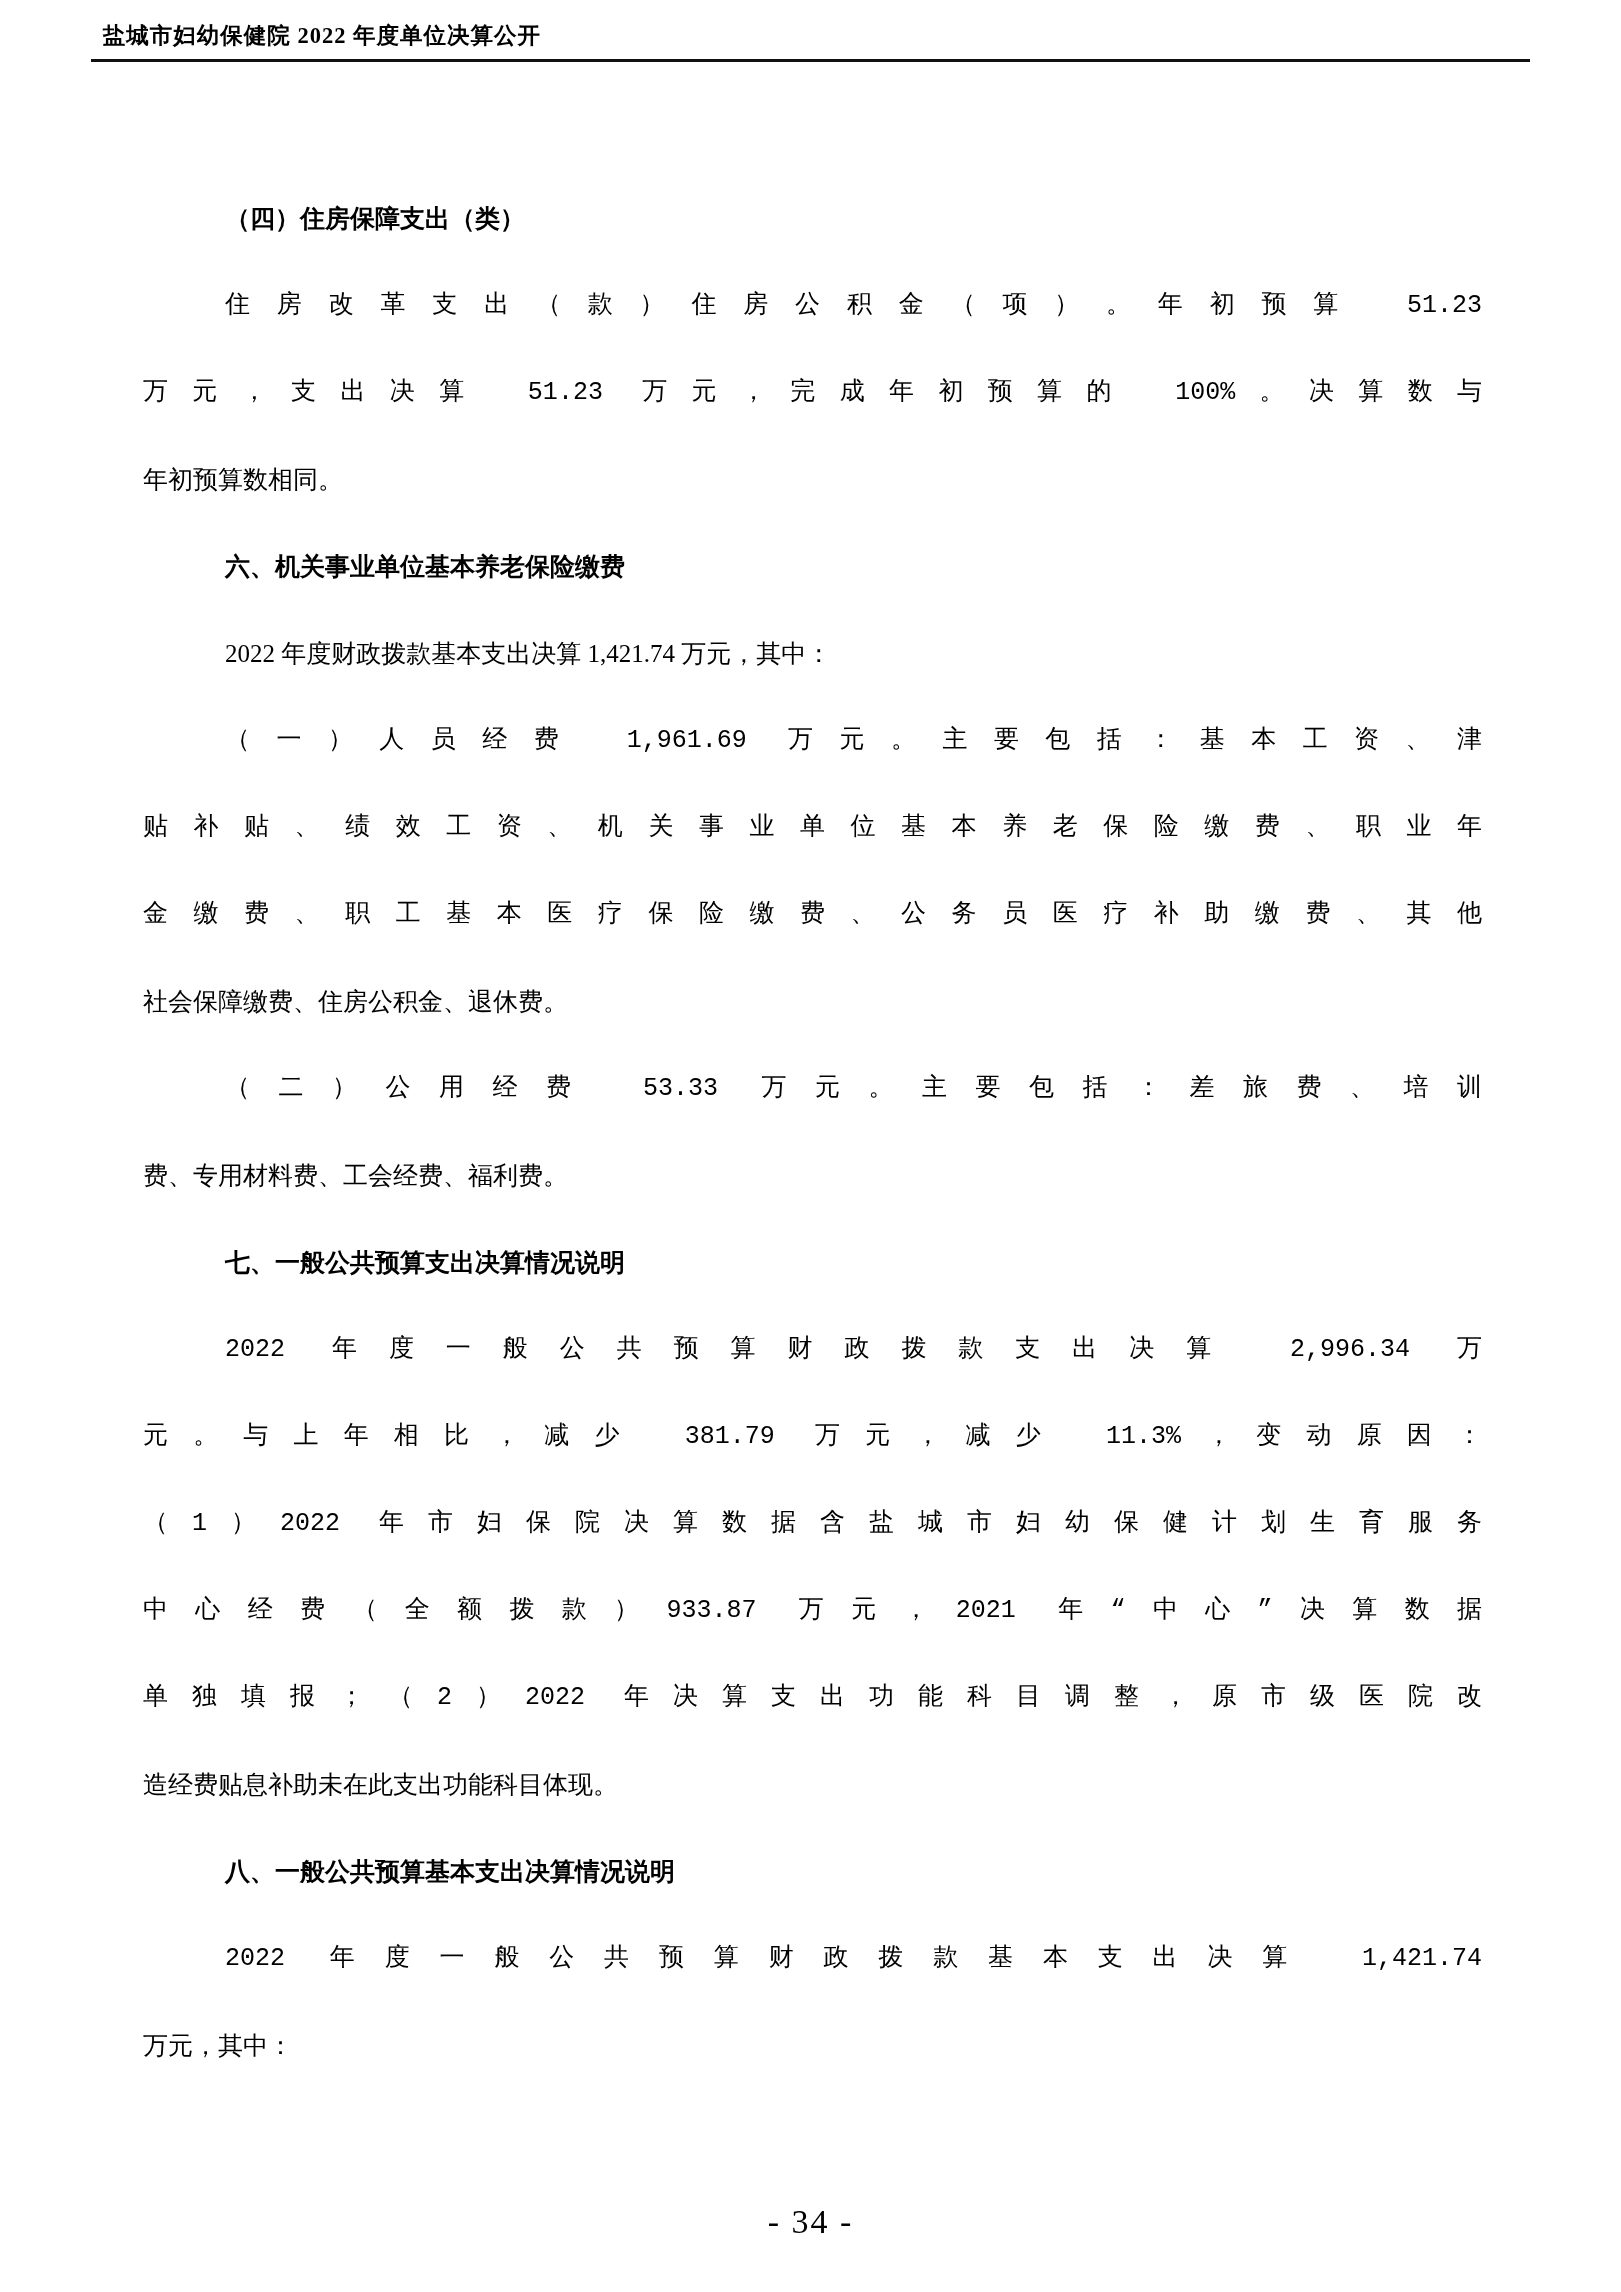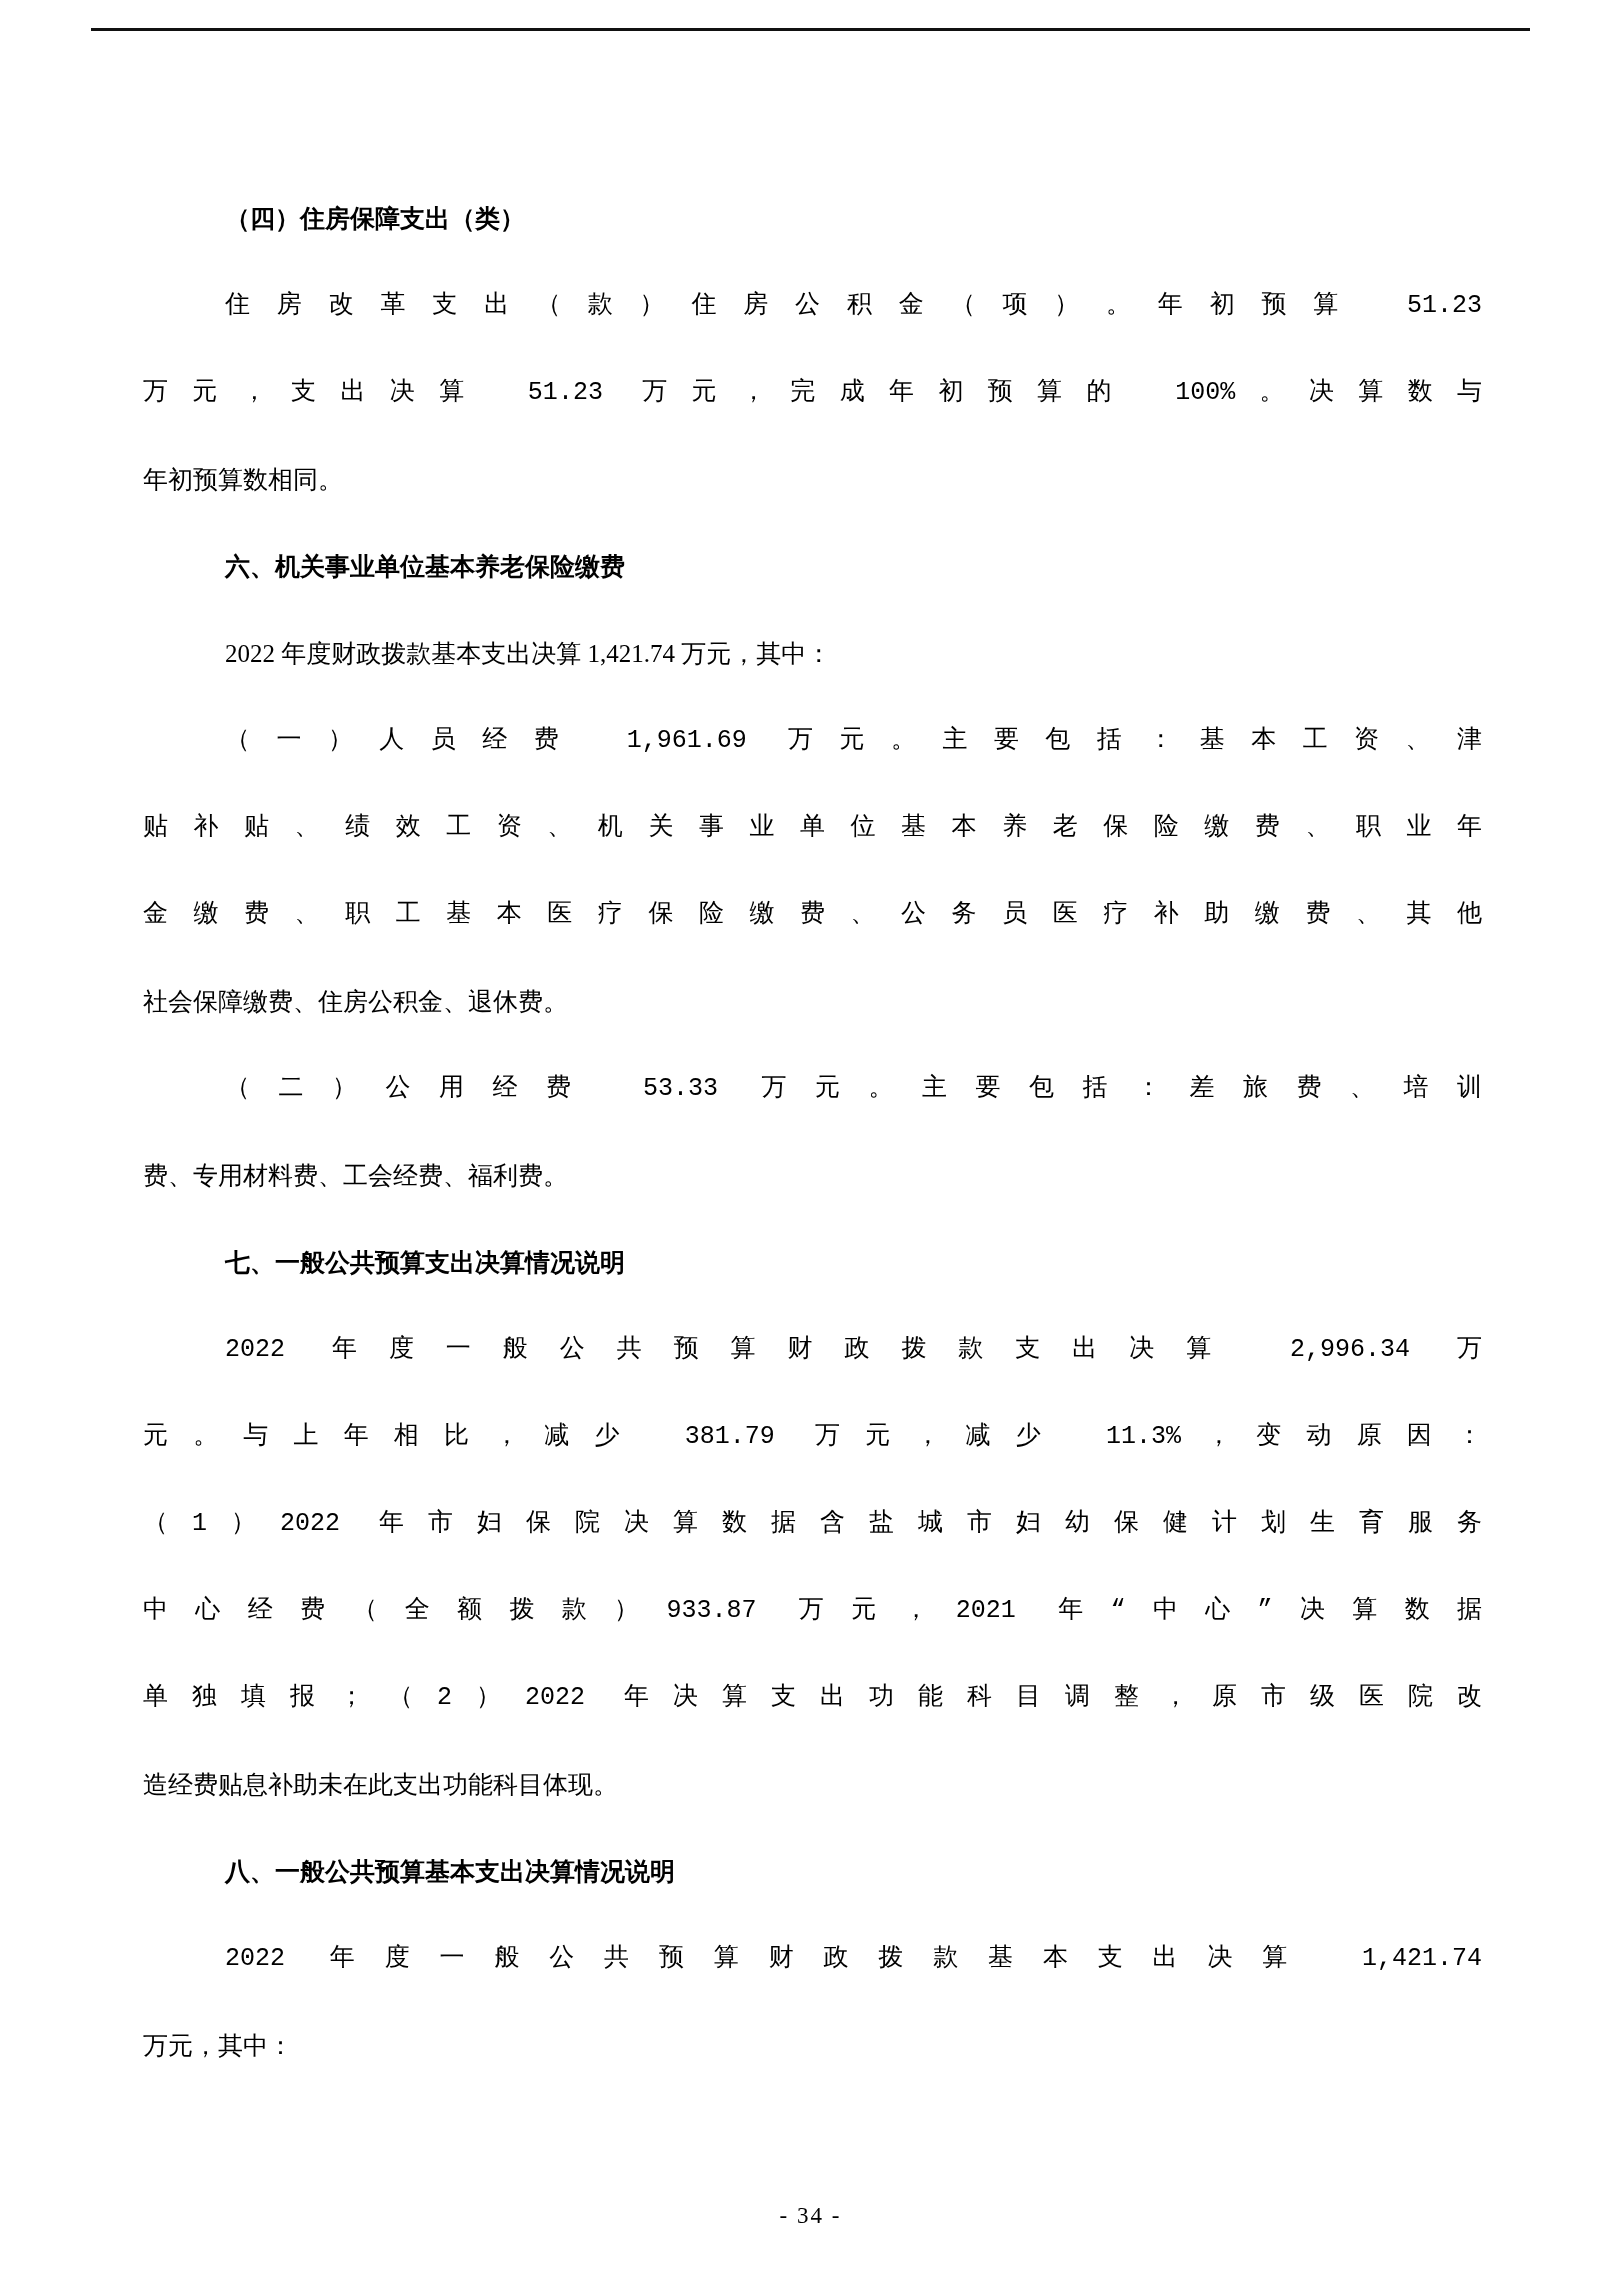--- a/index.html
+++ b/index.html
@@ -50,29 +50,30 @@
     font-family: Liberation Mono, monospace;
   }
   .line.indent { padding-left: 82px; }
   .line.heading { font-weight: bold; }
   .footer {
     position: absolute;
     left: 0;
     top: 2203px;
     width: 100%;
     text-align: center;
-    font-size: 23px;
+    font-size: 34px;
     letter-spacing: 2px;
   }
 </style>
 </head>
 <body>
 
 <div class="page">
   <div class="header">
+    <div class="header-title">盐城市妇幼保健院 2022 年度单位决算公开</div>
     <div class="header-rule"></div>
   </div>
 
   <div class="content">
       <div class="line heading indent">（四）住房保障支出（类）</div>
       <div class="line body indent justify">住房改革支出（款）住房公积金（项）。年初预算 51.23</div>
       <div class="line body justify">万元，支出决算 51.23 万元，完成年初预算的 100%。决算数与</div>
       <div class="line body">年初预算数相同。</div>
       <div class="line heading indent">六、机关事业单位基本养老保险缴费</div>
       <div class="line body indent">2022 年度财政拨款基本支出决算 1,421.74 万元，其中：</div>

